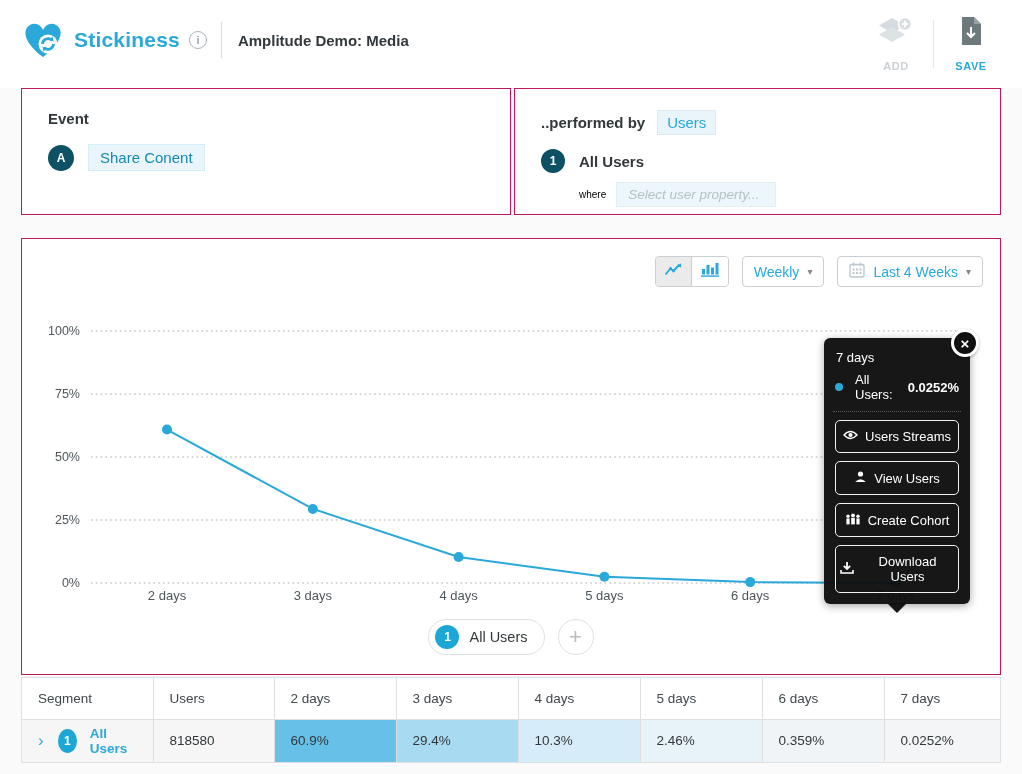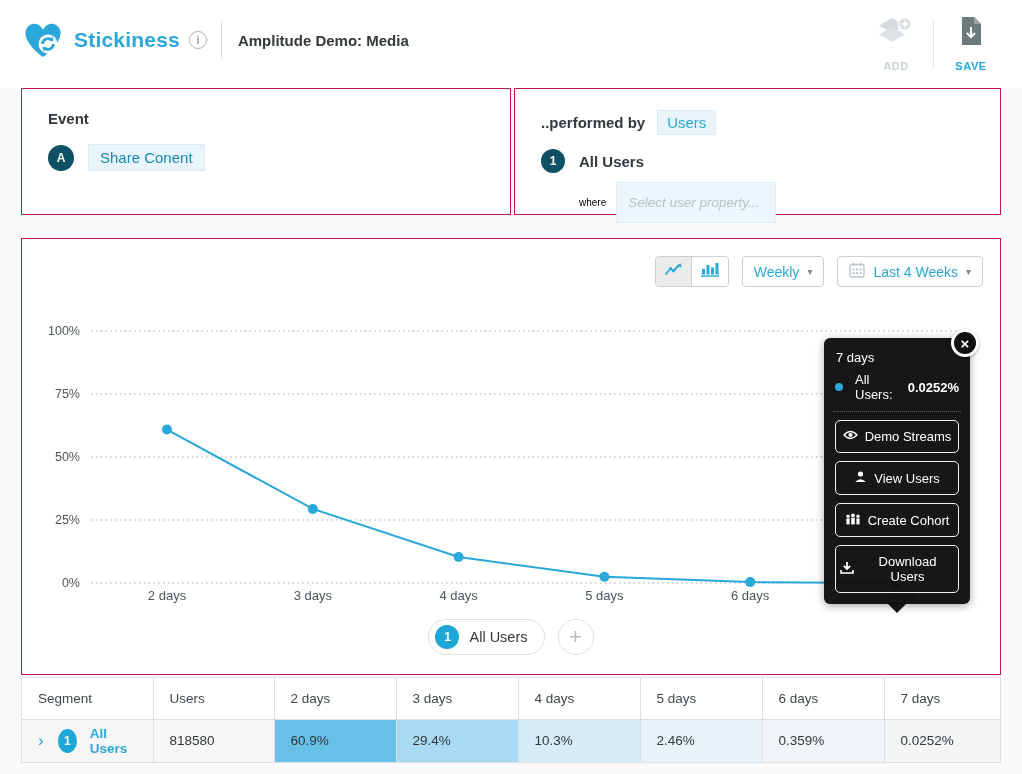--- a/index.html
+++ b/index.html
@@ -39,21 +39,21 @@
     font-size:15px; padding:4px 11px; cursor:pointer; }
   .performed-row { display:flex; align-items:center; }
   .users-pill { margin-left:12px; background:#E9F5FB; border:1px dotted #C7E4F2; color:#29A8D9;
     font-size:15px; padding:3px 9px; cursor:pointer; }
   .seg-row { display:flex; align-items:center; margin-top:14px; }
   .badge-sm { width:24px; height:24px; font-size:12px; }
   .seg-name { font-size:15px; font-weight:700; margin-left:14px; color:#32383B; }
   .where-row { display:flex; align-items:center; margin-top:9px; padding-left:38px; }
   .where-label { font-size:10px; color:#000000; }
   .where-input { margin-left:10px; background:#EDF6FA; border:1px dotted #D5E8F2; color:#B3C2CA;
-    font-style:italic; font-size:13.5px; padding:12px 11px; min-width:160px; cursor:text; }
+    font-style:italic; font-size:13.5px; padding:4px 11px; min-width:160px; cursor:text; }
 
   
   .chart-card { position:absolute; top:238px; left:21px; width:980px; height:437px; }
   .chart-controls { position:absolute; top:17px; right:17px; display:flex; align-items:flex-end; gap:13px; }
   .seg-control { display:flex; border:1px solid #C9CFD3; border-radius:4px; overflow:hidden; height:31px; }
   .seg-btn { width:36px; height:100%; display:flex; align-items:center; justify-content:center;
     background:#fff; cursor:pointer; }
   .seg-btn.selected { background:#EBEBEB; border-right:1px solid #C9CFD3; }
   .dd-btn { height:31px; border:1px solid #C9CFD3; border-radius:4px; background:#fff; display:flex;
     align-items:center; padding:0 11px; gap:8px; cursor:pointer; }
@@ -272,21 +272,21 @@
         <span class="tt-val">0.0252%</span>
       </div>
       <div class="tt-divider"></div>
       <button class="tt-btn">
         <span>
           <svg width="15" height="12" viewBox="0 0 15 12">
             <path d="M1 6 Q7.5 -1 14 6 Q7.5 13 1 6 Z" fill="none" stroke="#FFFFFF" stroke-width="1.3"></path>
             <circle cx="7.5" cy="6" r="2.1" fill="#FFFFFF"></circle>
           </svg>
         </span>
-        <span>Demo Streams</span>
+        <span>Users Streams</span>
       </button>
       <button class="tt-btn">
         <span>
           <svg width="13" height="13" viewBox="0 0 13 13">
             <circle cx="6.5" cy="4" r="2.6" fill="#FFFFFF"></circle>
             <path d="M1.2 12 Q6.5 6.5 11.8 12 Z" fill="#FFFFFF"></path>
           </svg>
         </span>
         <span>View Users</span>
       </button>

